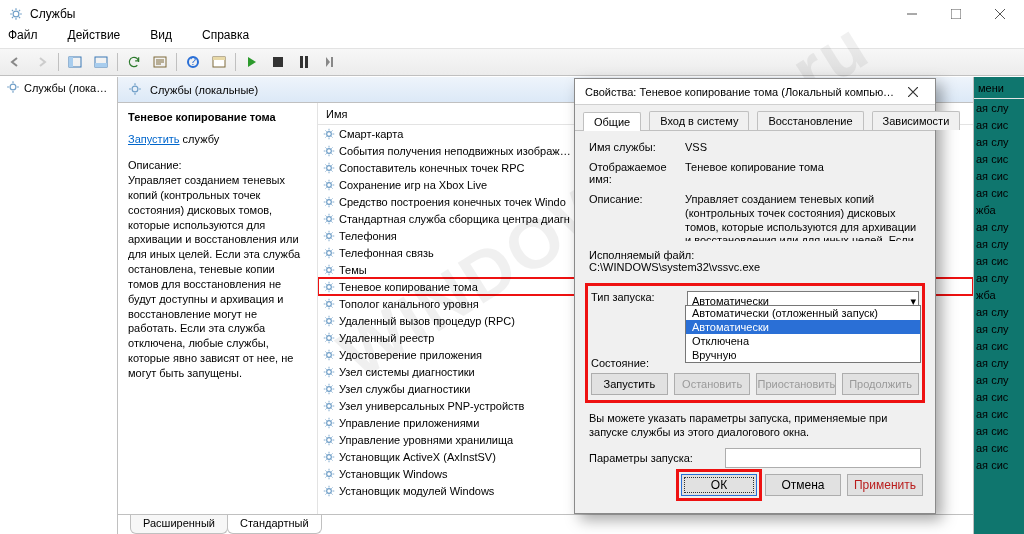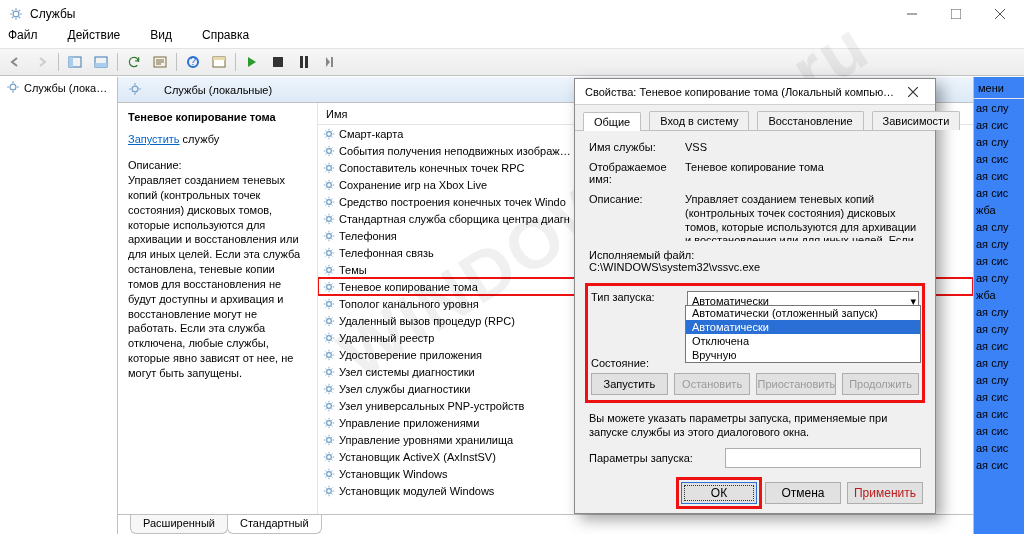--- a/index.html
+++ b/index.html
@@ -21,21 +21,21 @@
   .tbtn{width:24px;height:22px;display:flex;align-items:center;justify-content:center;border:1px solid transparent;border-radius:2px}
   .tsep{width:1px;height:18px;background:#c0c0c0;margin:0 2px}
 
   
   .content{display:flex;height:calc(534px - 28px - 20px - 28px);border-top:1px solid #fff}
   .leftpane{width:118px;background:#fff;border-right:1px solid #c0c0c0}
   .leftpane .node{display:flex;align-items:center;padding:3px 6px;gap:4px}
   .leftpane .node .tx{white-space:nowrap;overflow:hidden;text-overflow:ellipsis}
 
   .midpane{flex:1;display:flex;flex-direction:column;border-right:1px solid #c0c0c0;min-width:0}
-  .midpane .header{height:26px;background:linear-gradient(#eef4fb,#dce9f7);border-bottom:1px solid #c0c0c0;display:flex;align-items:center;padding:0 10px;font-size:12px;gap:22px}
+  .midpane .header{height:26px;background:linear-gradient(#eef4fb,#dce9f7);border-bottom:1px solid #c0c0c0;display:flex;align-items:center;padding:0 10px;font-size:12px;gap:8px}
   .mid-body{flex:1;display:flex;min-height:0}
   .detailcol{width:200px;padding:8px 10px;border-right:1px solid #e3e3e3;overflow:hidden}
   .detailcol .svcname{font-weight:600;margin-bottom:10px}
   .detailcol .linkrow{margin-bottom:14px}
   .detailcol a{color:#0066cc;text-decoration:underline}
   .detailcol .desc-lbl{margin-bottom:2px}
   .detailcol .desc{line-height:1.35}
 
   .listcol{flex:1;display:flex;flex-direction:column;min-width:0}
   .listcol .colhdr{height:22px;border-bottom:1px solid #e3e3e3;display:flex;align-items:center;padding:0 8px;font-size:12px;position:relative}
@@ -44,21 +44,21 @@
   .svc-row{display:flex;align-items:center;height:17px;padding:0 4px;gap:3px;white-space:nowrap}
   .svc-row.hl{outline:2px solid #e11;outline-offset:-1px}
   .gear{width:14px;height:14px;display:inline-flex;align-items:center;justify-content:center}
 
   .tabs{display:flex;height:20px;background:#fff;border-top:1px solid #c0c0c0;position:relative}
   .tabs .tab{padding:2px 12px;border:1px solid #c0c0c0;border-top:none;border-radius:0 0 6px 6px;margin-right:-1px;background:#f7f7f7;cursor:default}
   .tabs .tab.active{background:#fff;font-weight:400}
   .tabs .slash{width:12px}
 
   
-  .rightghost{width:50px;background:#3b82f6;overflow:hidden}
+  .rightghost{width:50px;background:#0f766e;overflow:hidden}
   .rightghost .row{height:17px;display:flex;align-items:center;white-space:nowrap;padding-left:2px;overflow:hidden}
   .rightghost .hdr{height:22px;border-bottom:1px solid #e3e3e3;display:flex;align-items:center;padding:0 4px}
 
   
   .dialog{position:absolute;left:574px;top:78px;width:362px;height:436px;background:#f0f0f0;border:1px solid #8a8a8a;box-shadow:6px 6px 14px rgba(0,0,0,.35)}
   .dialog .dlg-title{height:26px;background:#fff;display:flex;align-items:center;padding:0 6px 0 10px;font-size:12px;border-bottom:1px solid #d0d0d0}
   .dialog .dlg-title .tx{flex:1;white-space:nowrap;overflow:hidden;text-overflow:ellipsis}
   .dialog .dlg-title .x{width:32px;height:24px;display:flex;align-items:center;justify-content:center}
   .dialog .dlg-tabs{display:flex;padding:6px 8px 0 8px;gap:9px;border-bottom:1px solid #c0c0c0}
   .dialog .dlg-tab{padding:3px 10px;border:1px solid #c0c0c0;border-bottom:none;background:#f0f0f0;margin-right:-1px;border-radius:2px 2px 0 0;cursor:default;white-space:nowrap;font-size:11px}
@@ -73,21 +73,21 @@
   .drop{position:absolute;left:110px;right:14px;top:174px;background:#fff;border:1px solid #767676;z-index:5}
   .drop .opt{padding:1px 6px}
   .drop .opt.sel{background:#2a6fd6;color:#fff}
   .ctrl-row{display:flex;gap:6px;margin-top:44px}
   .ctrl-row button{flex:1;height:22px;border:1px solid #adadad;background:#e1e1e1;font-size:11px}
   .ctrl-row button[disabled]{color:#9a9a9a}
   .hint{margin-top:12px;line-height:1.3}
   .param-row{display:flex;align-items:center;margin-top:8px;gap:6px}
   .param-row .lab2{width:130px}
   .param-row input{flex:1;height:20px;border:1px solid #adadad;background:#fff;padding:0 4px}
-  .dlg-foot{position:absolute;bottom:0;left:0;right:0;height:40px;display:flex;align-items:center;justify-content:flex-end;gap:6px;padding:0 12px}
+  .dlg-foot{position:absolute;bottom:8px;left:0;right:0;height:40px;display:flex;align-items:center;justify-content:flex-end;gap:6px;padding:0 12px}
   .dlg-foot button{width:76px;height:22px;border:1px solid #adadad;background:#e1e1e1;font-size:12px}
   .dlg-foot button.def{border:1px solid #2a6fd6;outline:1px dotted #333;outline-offset:-4px}
   .dlg-foot button[disabled]{color:#b91c1c}
 
   .box-red{outline:3px solid #e11;outline-offset:1px}
   .box-red2{outline:3px solid #e11;outline-offset:0}
 
   .watermark{position:absolute;left:300px;top:160px;font-size:70px;color:rgba(0,0,0,.06);transform:rotate(-32deg);font-weight:600;pointer-events:none;letter-spacing:2px}
 
   

